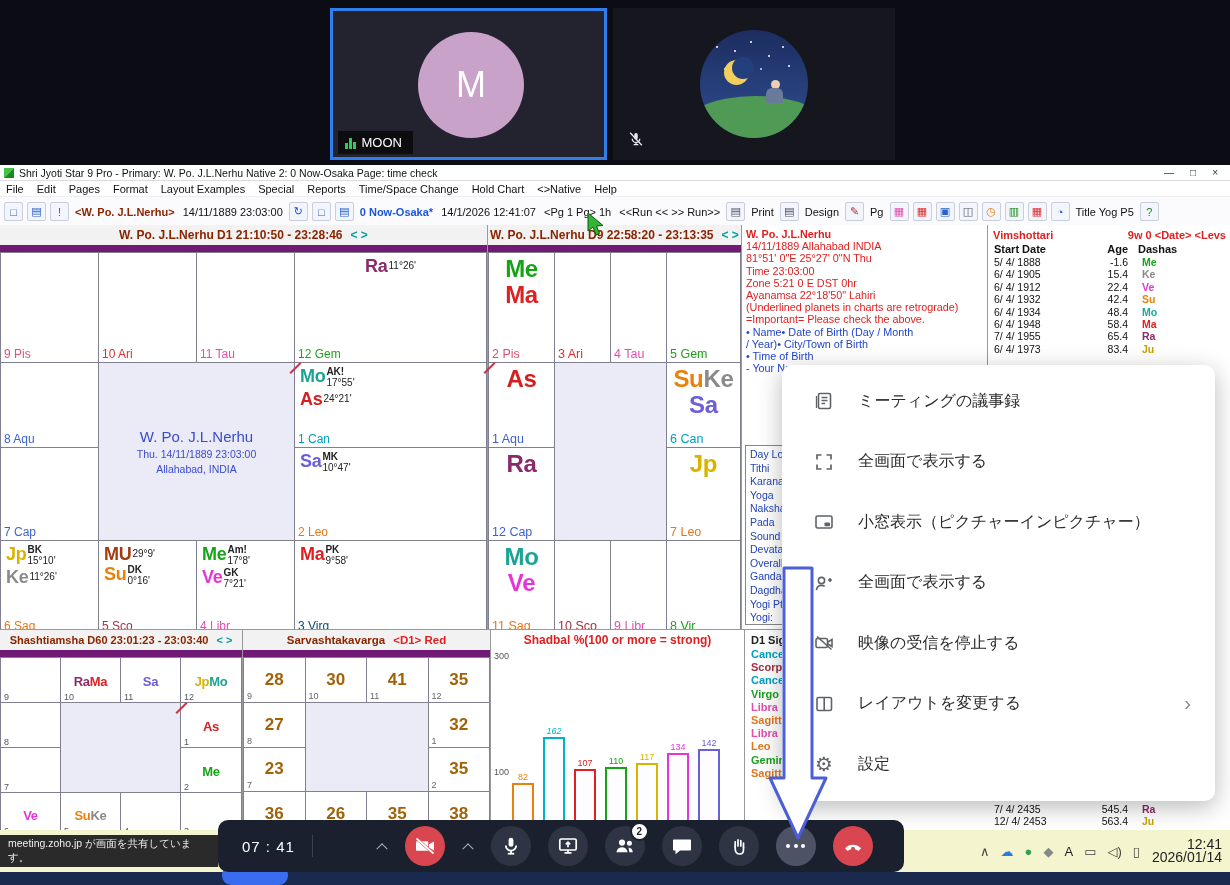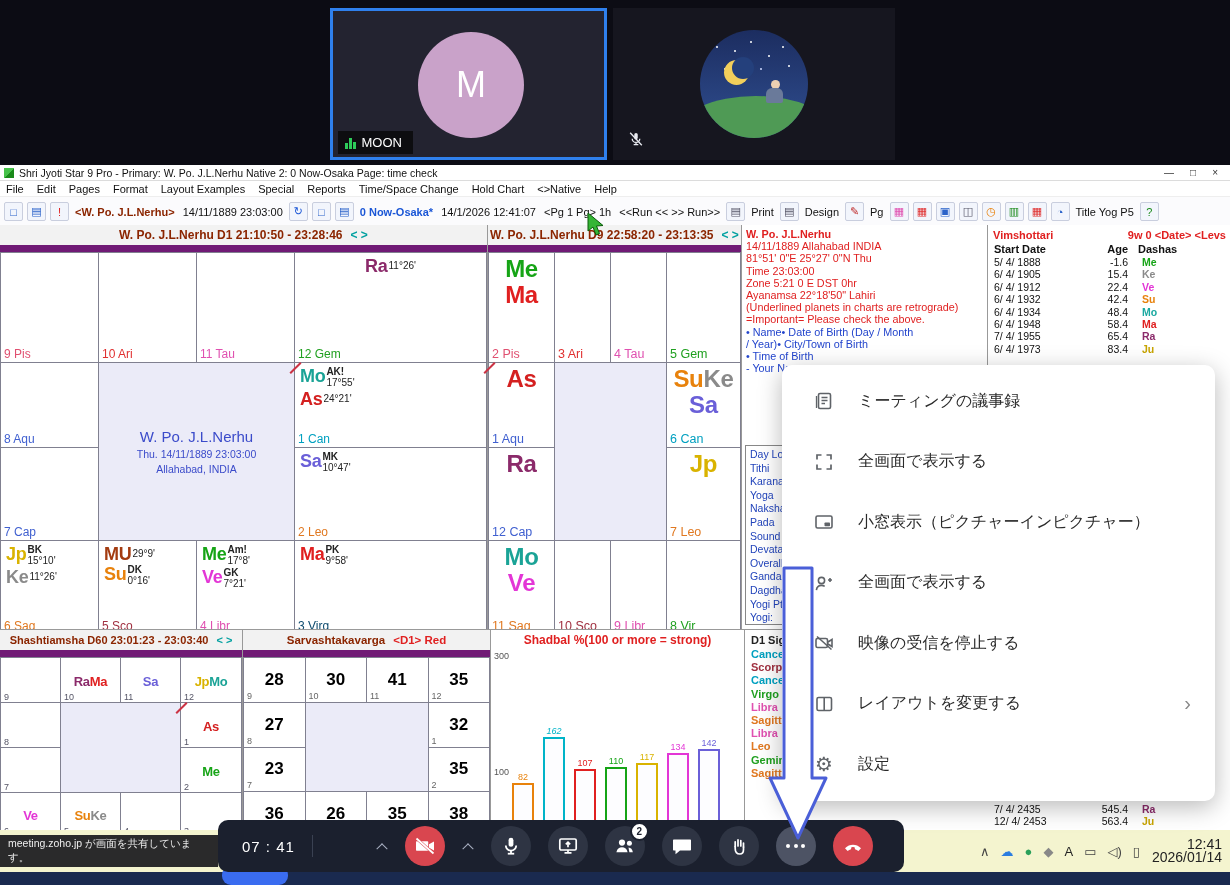--- a/index.html
+++ b/index.html
@@ -68,21 +68,21 @@
   .schart.big .pname{font-size:24px;}
   .schart.big .plist{align-items:center;padding-left:0;}
   .schart.big .slabel{font-size:12.5px;}
   .schart.small .pname{font-size:13px;}
   .schart.small .plist{height:100%;justify-content:center;align-items:center;flex-direction:row;gap:2px;padding:0;}
   .schart.small .slabel{font-size:9px;bottom:0;}
   .lagna::before{content:"";position:absolute;left:-7px;top:4px;width:15px;height:2px;background:#cc3344;transform:rotate(-45deg);z-index:2;}
 
   #sav-grid{width:247px;height:180px;grid-template-columns:repeat(4,1fr);grid-template-rows:repeat(4,1fr);}
   .savcell{display:flex;align-items:center;justify-content:center;}
-  .savval{font-size:17px;font-weight:bold;color:#000000;}
+  .savval{font-size:17px;font-weight:bold;color:#a16207;}
 
   #info-lines{padding:3px 0 0 4px;}
   .iline{font-size:10.8px;line-height:12.2px;white-space:nowrap;overflow:hidden;}
   .ired{color:#e02020;} .iblue{color:#2244cc;} .ibold{font-weight:bold;}
   #daylord{position:absolute;left:3px;top:220px;width:237px;height:180px;border:1px solid #888;padding:2px 0 0 4px;box-sizing:border-box;overflow:hidden;}
   .dlrow{font-size:10.5px;line-height:13.6px;color:#2244bb;white-space:nowrap;}
 
   .dtitle{display:flex;justify-content:space-between;color:#e02020;font-weight:bold;font-size:11px;padding:4px 4px 0 5px;gap:11px;}
   .dhead{display:grid;grid-template-columns:92px 46px 1fr;font-weight:bold;font-size:11px;padding:2px 0 1px 6px;}
   .dhead .age{text-align:right;padding-right:4px;}

